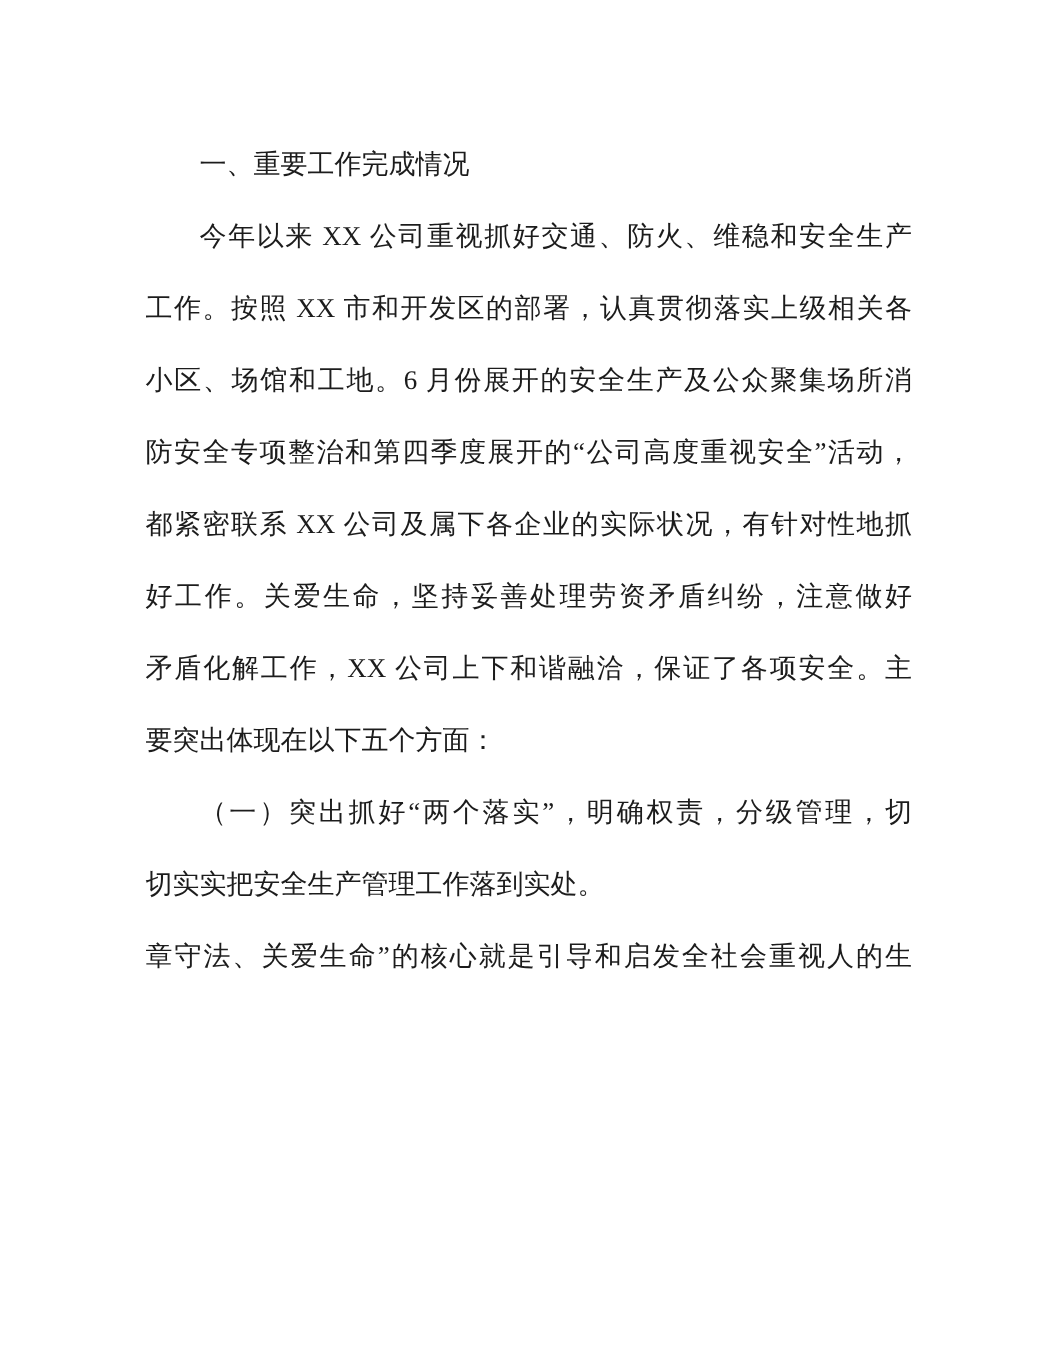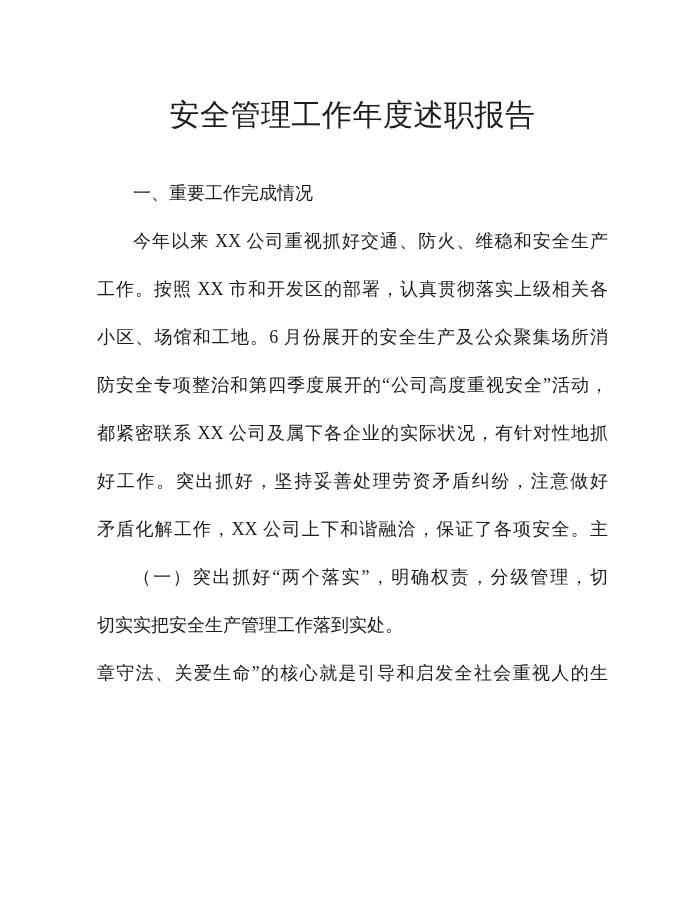--- a/index.html
+++ b/index.html
@@ -58,32 +58,32 @@
     text-align-last: left;
   }
   .para.bold .line {
     font-weight: normal;
   }
 </style>
 </head>
 <body>
 
 <div class="page">
-  <h1 class="doc-title">安全管理工作年度述职报告</h1>
   <div class="doc-body">
     <div class="line heading">一、重要工作完成情况</div>
     <div>
         <div class="para normal">
           <div class="line indent fill">今年以来 XX 公司重视抓好交通、防火、维稳和安全生产</div>
           <div class="line fill">工作。按照 XX 市和开发区的部署，认真贯彻落实上级相关各</div>
           <div class="line fill">小区、场馆和工地。6 月份展开的安全生产及公众聚集场所消</div>
           <div class="line fill">防安全专项整治和第四季度展开的“公司高度重视安全”活动，</div>
           <div class="line fill">都紧密联系 XX 公司及属下各企业的实际状况，有针对性地抓</div>
-          <div class="line fill">好工作。突出抓好，坚持妥善处理劳资矛盾纠纷，注意做好</div>
+          <div class="line fill">好工作。关爱生命，坚持妥善处理劳资矛盾纠纷，注意做好</div>
           <div class="line fill">矛盾化解工作，XX 公司上下和谐融洽，保证了各项安全。主</div>
+          <div class="line end">要突出体现在以下五个方面：</div>
         </div>
         <div class="para bold">
           <div class="line indent fill">（一）突出抓好“两个落实”，明确权责，分级管理，切</div>
           <div class="line end">切实实把安全生产管理工作落到实处。</div>
         </div>
         <div class="para normal">
           <div class="line fill">章守法、关爱生命”的核心就是引导和启发全社会重视人的生</div>
         </div>
       </div>
   </div>

